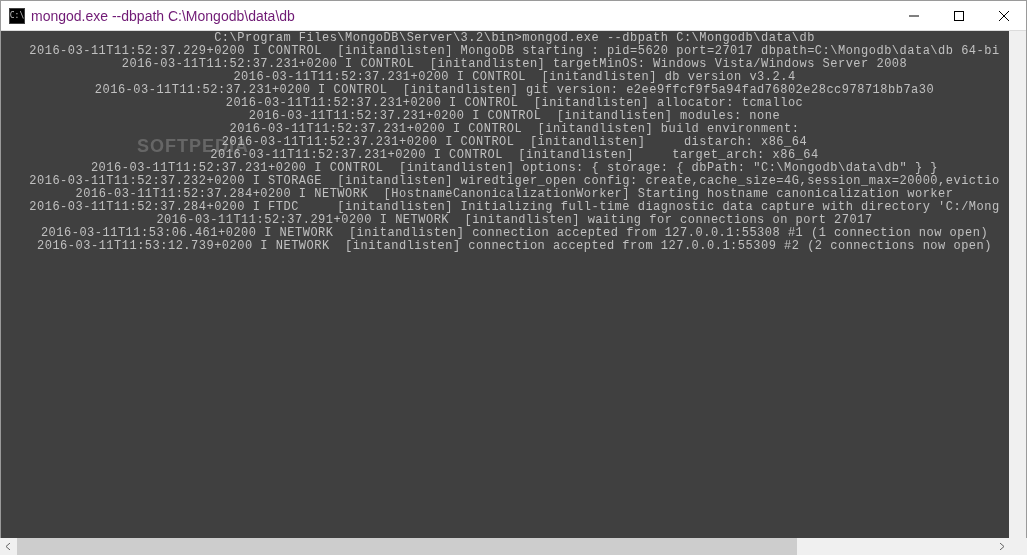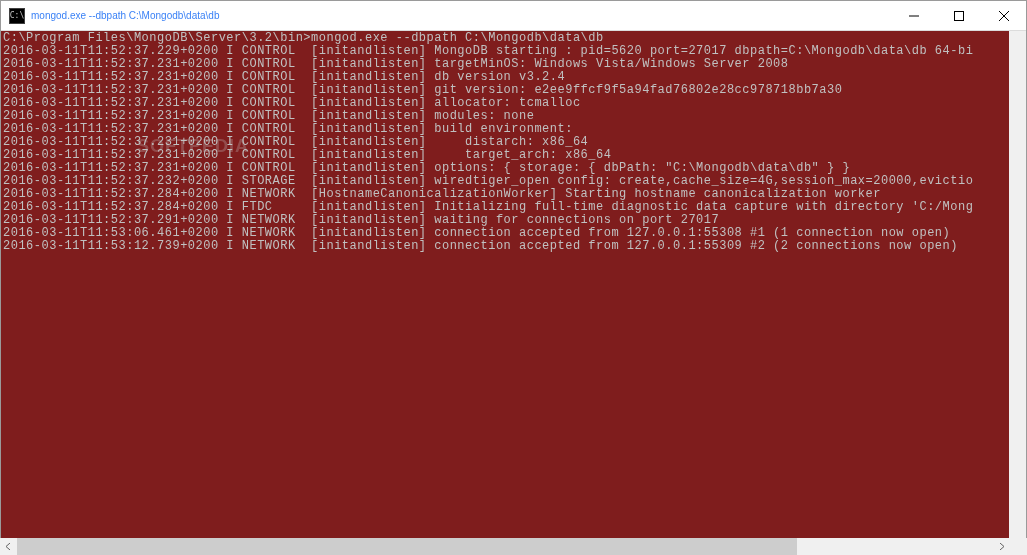--- a/index.html
+++ b/index.html
@@ -30,43 +30,44 @@
       border: 1px solid #404040;
       display: flex;
       align-items: center;
       justify-content: center;
       font-size: 8px;
       color: #c0c0c0;
       margin-right: 6px;
       font-family: monospace;
     }
     .titlebar-title {
-      font-size: 10px;
-      color: #3b82f6;
+      font-size: 14px;
+      color: #701a75;
       flex: 1;
     }
     .window-controls {
       display: flex;
       height: 100%;
     }
     .window-control {
       width: 45px;
       height: 29px;
       display: flex;
       align-items: center;
       justify-content: center;
       font-size: 10px;
       color: #000000;
       cursor: pointer;
     }
     .console-body {
-      background: #7f1d1d;
+      background: #404040;
       height: 509px;
       overflow: hidden;
       position: relative;
+      text-align: center;
     }
     .console-text {
       font-family: "Terminal", "Consolas", "Courier New", monospace;
       font-size: 12px;
       line-height: 13px;
       color: #c0c0c0;
       white-space: pre;
       padding: 1px 0 0 2px;
       letter-spacing: 0.5px;
     }

